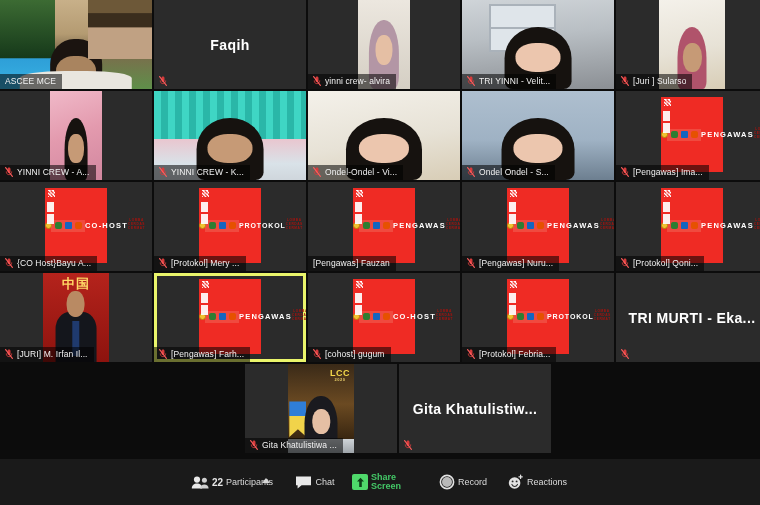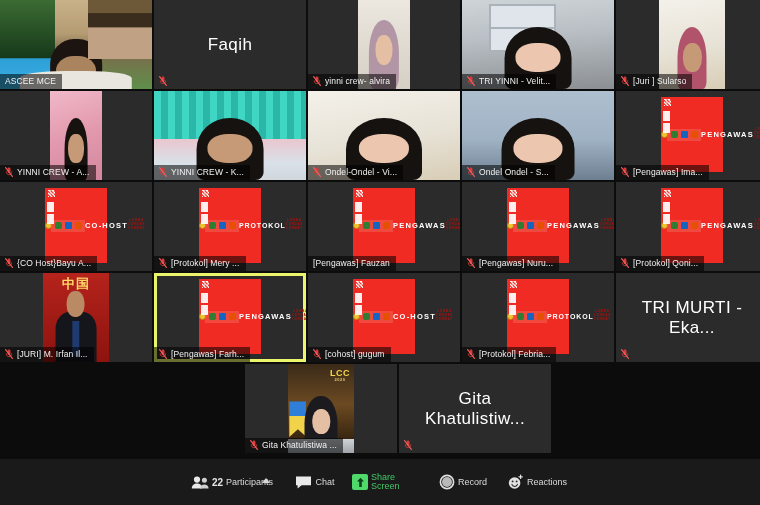--- a/index.html
+++ b/index.html
@@ -199,38 +199,38 @@
   .namebar .mic, .namebar .nm { position:relative; z-index:1; }
   .mic { width:8px; height:10px; flex:0 0 8px; display:block; }
   .nm {
     color:#f2f2f2; font-size:8.5px; white-space:nowrap;
     overflow:hidden; text-overflow:clip; letter-spacing:.1px;
   }
 
   
   .bigname {
     position:absolute; left:0; right:0; top:50%; transform:translateY(-50%);
-    text-align:center; color:#ffffff; font-size:17px; font-weight:normal;
+    text-align:center; color:#ffffff; font-size:14px; font-weight:bold;
     letter-spacing:.4px; padding:0 8px;
   }
 
   
   #toolbar {
     position:absolute; left:0; bottom:0; width:760px; height:46px;
     background:#1a1a1a;
     display:flex; align-items:center; justify-content:center; gap:0;
   }
   .tb-item {
     width:74px; height:32px;
     display:flex; align-items:center; justify-content:center;
     gap:3px; color:#e6e6e6; cursor:pointer;
   }
   .tb-icon { height:17px; display:flex; align-items:center; justify-content:center; }
   .tb-label { font-size:9px; color:#dcdcdc; line-height:1; }
-  .tb-item.share .tb-label { color:#44c767; }
+  .tb-item.share .tb-label { color:#44c767;font-weight:bold; }
   .tb-part { position:relative; width:92px; }
   .tb-count { font-size:10px; color:#e6e6e6; margin-left:2px; font-weight:bold; }
   .caret {
     position:absolute; right:8px; top:12px;
     width:0;height:0;border-left:4px solid transparent;border-right:4px solid transparent;
     border-bottom:5px solid #d8d8d8;
   }
   .share-sq {
     width:16px; height:16px; background:#4fd96b; border-radius:2px;
     display:flex; align-items:center; justify-content:center;

